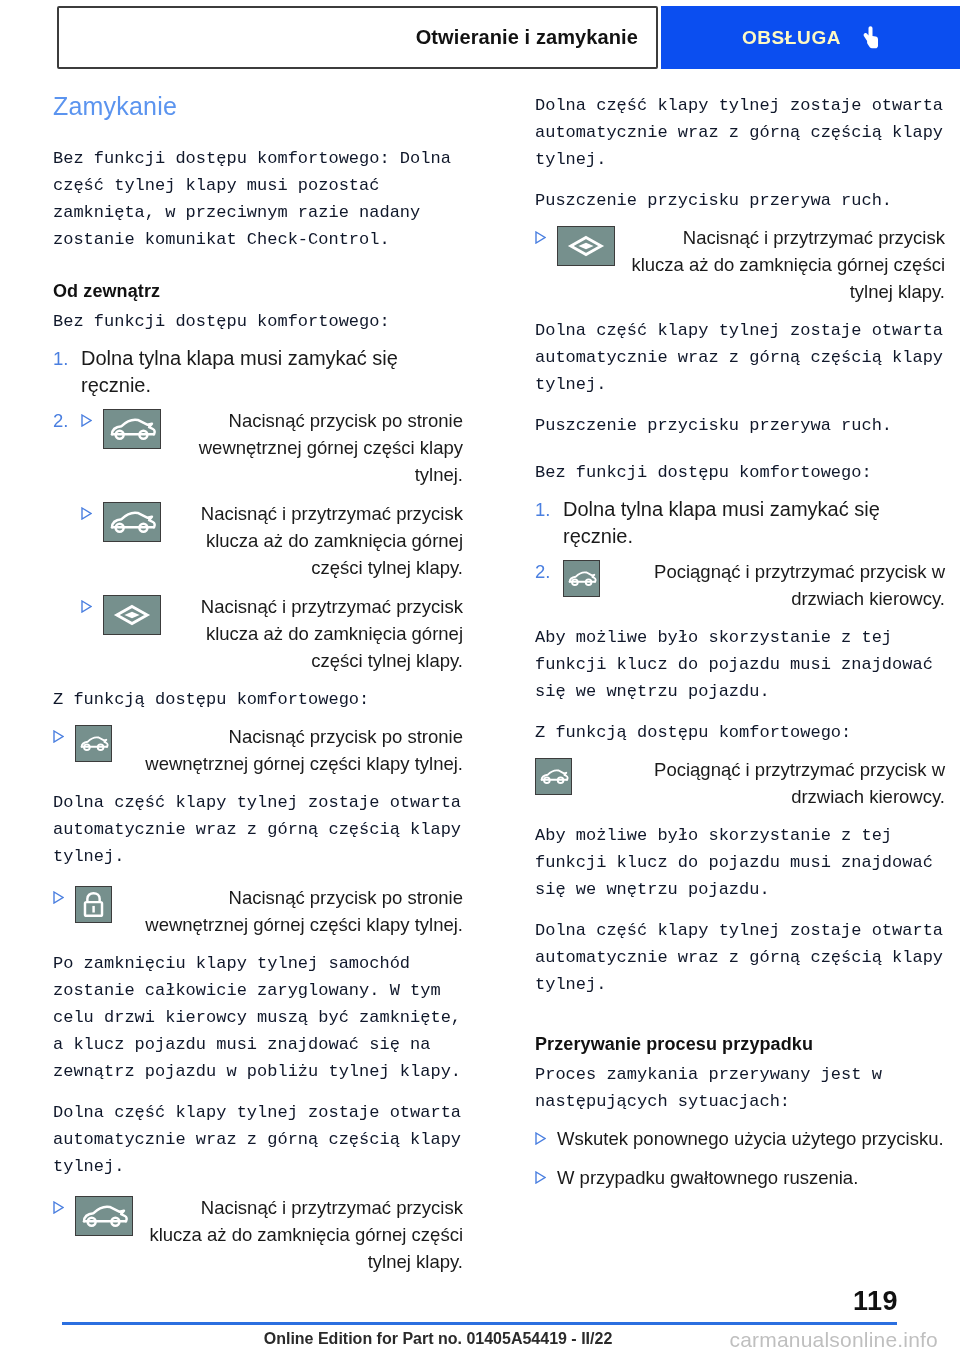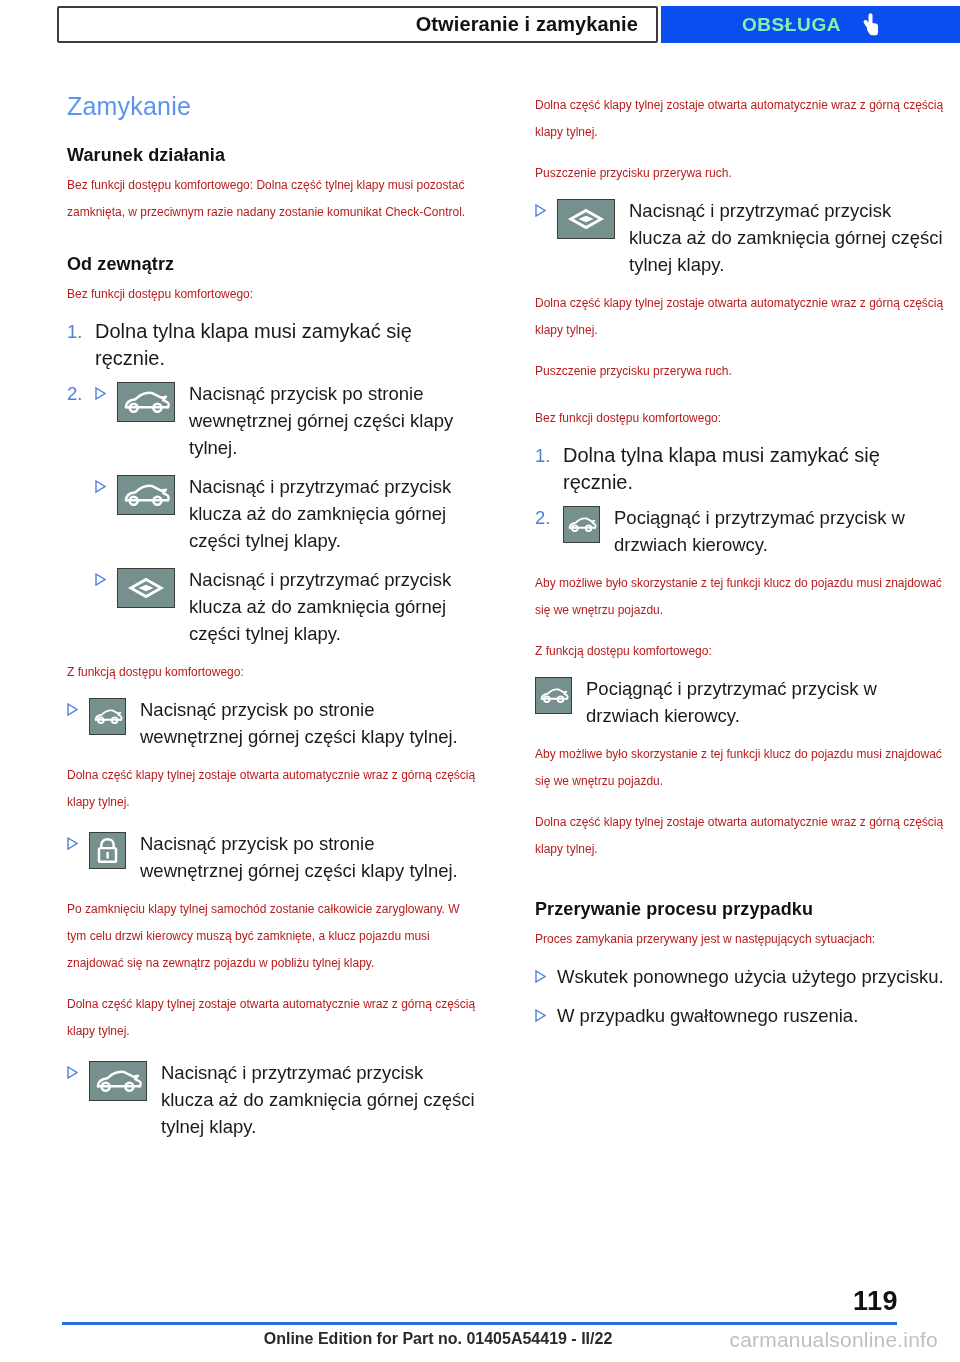--- a/index.html
+++ b/index.html
@@ -15,21 +15,21 @@
     color: #1a1a1a;
     overflow: hidden;
   }
 
   
   .header {
     position: absolute;
     top: 6px;
     left: 57px;
     right: 0;
-    height: 37px;
+    height: 63px;
     display: flex;
     align-items: stretch;
   }
   .header-breadcrumb-box {
     flex: 0 0 601px;
     border: 2px solid #3c3c3c;
     border-radius: 2px;
     display: flex;
     align-items: center;
     justify-content: flex-end;
@@ -44,21 +44,21 @@
     letter-spacing: 0.1px;
   }
   .header-tab {
     flex: 1 1 auto;
     margin-left: 3px;
     background: #0b4ef0;
     display: flex;
     align-items: center;
     justify-content: center;
     gap: 16px;
-    color: #86efac;
+    color: #fef9c3;
   }
   .header-tab-label {
     font-size: 19px;
     font-weight: 700;
     letter-spacing: 0.6px;
   }
   .hand-icon {
     width: 22px;
     height: 26px;
     display: block;
@@ -69,42 +69,43 @@
     position: absolute;
     top: 92px;
     left: 0;
     width: 960px;
   }
   .col {
     position: absolute;
     top: 0;
     width: 410px;
   }
-  .col-left  { left: 67px; }
+  .col-left  { left: 53px; }
   .col-right { left: 535px; }
 
   h1.section-title {
     margin: 0 0 24px 0;
     font-size: 25px;
     font-weight: 400;
     color: #5b94ef;
     letter-spacing: 0.2px;
   }
   h2.sub-title {
     margin: 0 0 6px 0;
     font-size: 18px;
     font-weight: 700;
     color: #111111;
     letter-spacing: 0.1px;
   }
   p.para {
     margin: 0 0 14px 0;
-    font-size: 12px;
+    font-size: 17px;
     line-height: 27px;
-    color: #b91c1c;
+    color: #0f172a;
+    font-family: Liberation Mono, monospace;
   }
   p.para.tight { margin-bottom: 10px; }
   .spacer-lg { height: 22px; }
   .spacer-md { height: 14px; }
   .spacer-sm { height: 6px; }
 
   
   .num-item {
     display: flex;
     align-items: flex-start;
@@ -136,20 +137,21 @@
   .tri svg { display: block; }
   .icon-cell {
     flex: 0 0 auto;
     padding-top: 2px;
     padding-right: 14px;
   }
   .bullet-text {
     flex: 1 1 auto;
     font-size: 18.5px;
     line-height: 27px;
+    text-align: right;
   }
   .bullet-text-plain {
     flex: 1 1 auto;
     font-size: 18.5px;
     line-height: 27px;
     padding-top: 0;
   }
 
   
   .pic {
@@ -220,21 +222,20 @@
     </span>
   </div>
 </div>
 
 <div class="page-body">
 
   <div class="col col-left">
 
     <h1 class="section-title">Zamykanie</h1>
 
-    <h2 class="sub-title">Warunek działania</h2>
     <p class="para">Bez funkcji dostępu komfortowego: Dolna część tylnej klapy musi pozostać zamknięta, w przeciwnym razie nadany zostanie komunikat Check-Control.</p>
 
     <div class="spacer-md"></div>
 
     <h2 class="sub-title">Od zewnątrz</h2>
     <p class="para tight">Bez funkcji dostępu komfortowego:</p>
 
     <div class="num-item">
       <div class="num-marker">1.</div>
       <div class="num-body">Dolna tylna klapa musi zamykać się ręcznie.</div>

